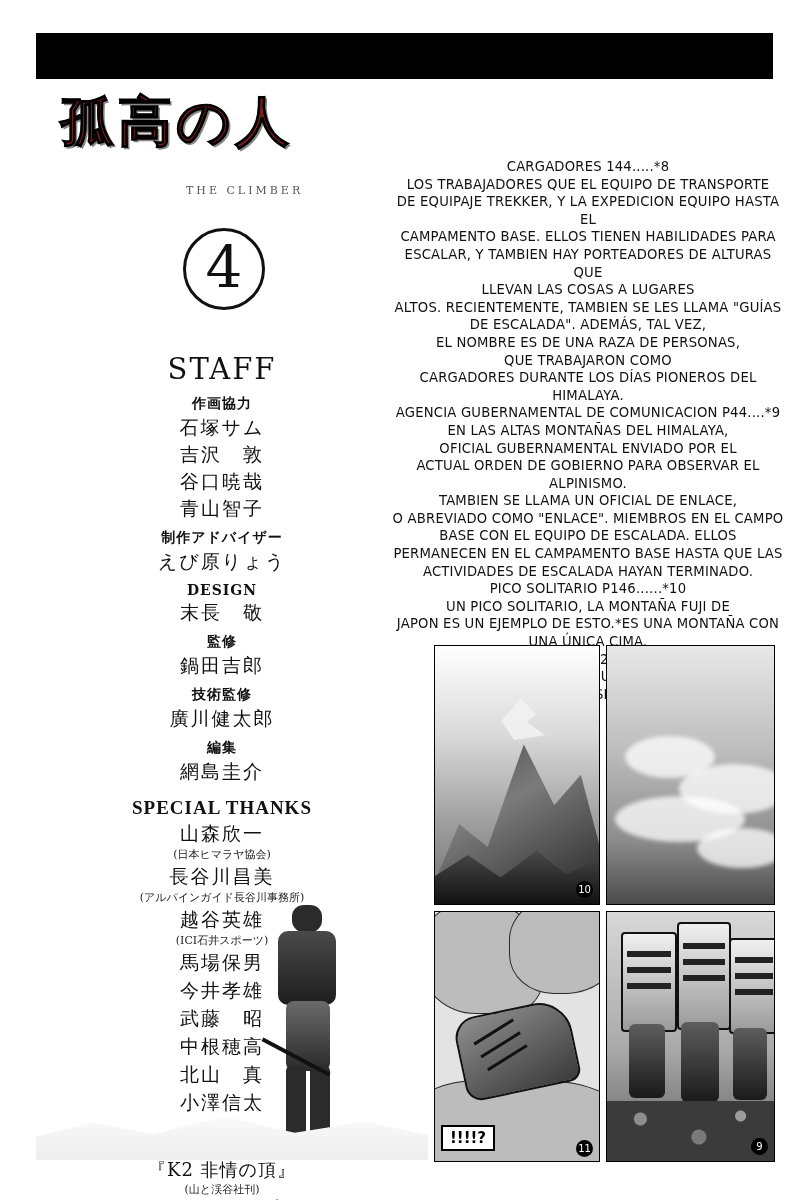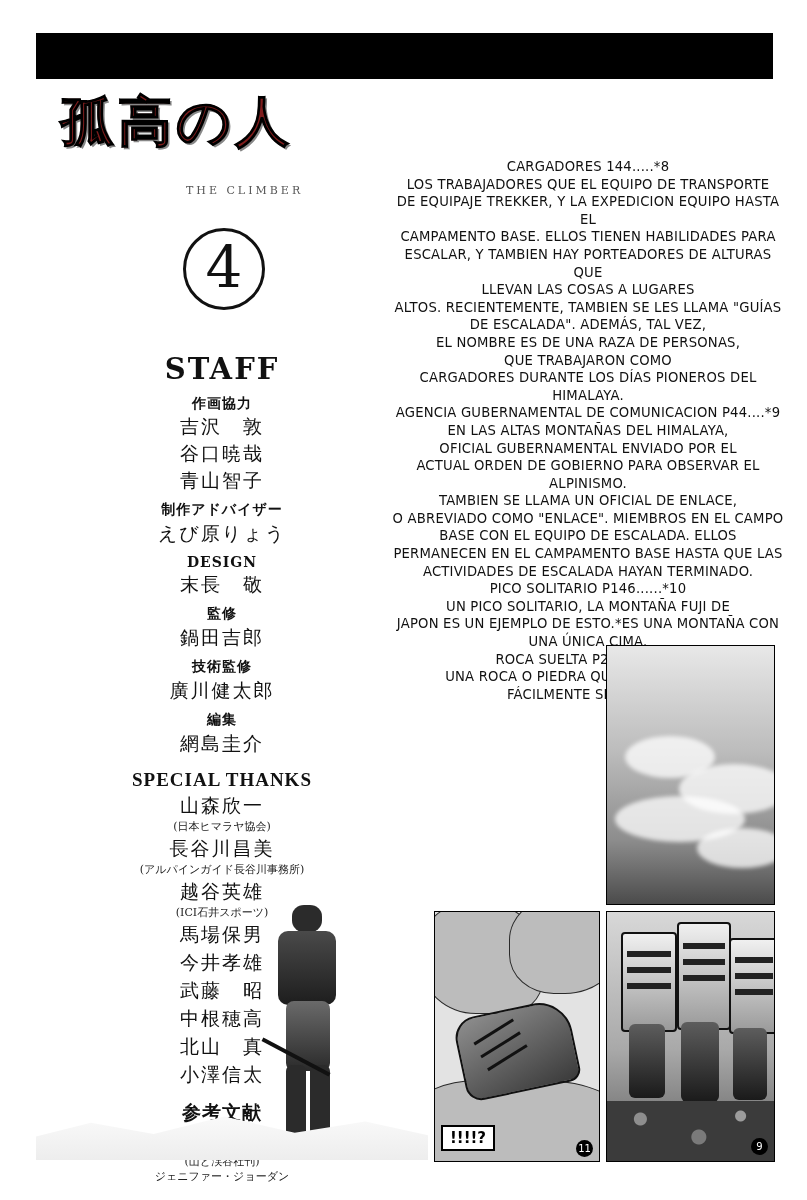--- a/index.html
+++ b/index.html
@@ -100,21 +100,21 @@
     position: absolute;
     left: 60px;
     top: 352px;
     width: 324px;
     text-align: center;
     color: #111;
   }
   .staff-heading {
     font-family: "DejaVu Serif", serif;
     font-size: 29px;
-    font-weight: bold;
+    font-weight: normal;
     letter-spacing: 2px;
     margin-bottom: 9px;
   }
   .staff-role {
     font-family: "DejaVu Serif", serif;
     font-size: 14px;
     font-weight: bold;
     margin-top: 7px;
     letter-spacing: 1px;
   }
@@ -317,20 +317,21 @@
     <div class="logo-sub">THE CLIMBER</div>
   </div>
   <div class="vol-circle">
     <div class="vol-num">4</div>
   </div>
 
   <div class="staff">
     <div class="staff-heading">STAFF</div>
 
     <div class="staff-role">作画協力</div>
+    <div class="staff-name">石塚サム</div>
     <div class="staff-name smallgap">吉沢　敦</div>
     <div class="staff-name smallgap">谷口暁哉</div>
     <div class="staff-name smallgap">青山智子</div>
 
     <div class="staff-role">制作アドバイザー</div>
     <div class="staff-name">えび原りょう</div>
 
     <div class="staff-role">DESIGN</div>
     <div class="staff-name">末長　敬</div>
 
@@ -388,20 +389,27 @@
     <div>ACTIVIDADES DE ESCALADA HAYAN TERMINADO.</div>
     <div>PICO SOLITARIO P146......*10</div>
     <div>UN PICO SOLITARIO, LA MONTAÑA FUJI DE</div>
     <div>JAPON ES UN EJEMPLO DE ESTO.*ES UNA MONTAÑA CON</div>
     <div>UNA ÚNICA CIMA.</div>
     <div>ROCA SUELTA P210.......*11</div>
     <div>UNA ROCA O PIEDRA QUE ES INESTABLE Y</div>
     <div>FÁCILMENTE SE ROMPE.</div>
   </div>
 
+  <div class="panel" id="panel-10">
+    <div class="sky-grad"></div>
+    <div class="mtn"></div>
+    <div class="mtn-snow"></div>
+    <div class="ridge"></div>
+    <div class="pnum" style="right:6px; bottom:6px;">10</div>
+  </div>
 
   <div class="panel" id="panel-9">
     <div class="cloudbg"></div>
     <div class="cloud" style="left:18px; top:90px; width:90px; height:42px;"></div>
     <div class="cloud" style="left:72px; top:118px; width:110px; height:50px;"></div>
     <div class="cloud" style="left:8px;  top:150px; width:130px; height:46px;"></div>
     <div class="cloud" style="left:90px; top:182px; width:90px; height:40px;"></div>
   </div>
 
   <div class="panel" id="panel-11">

